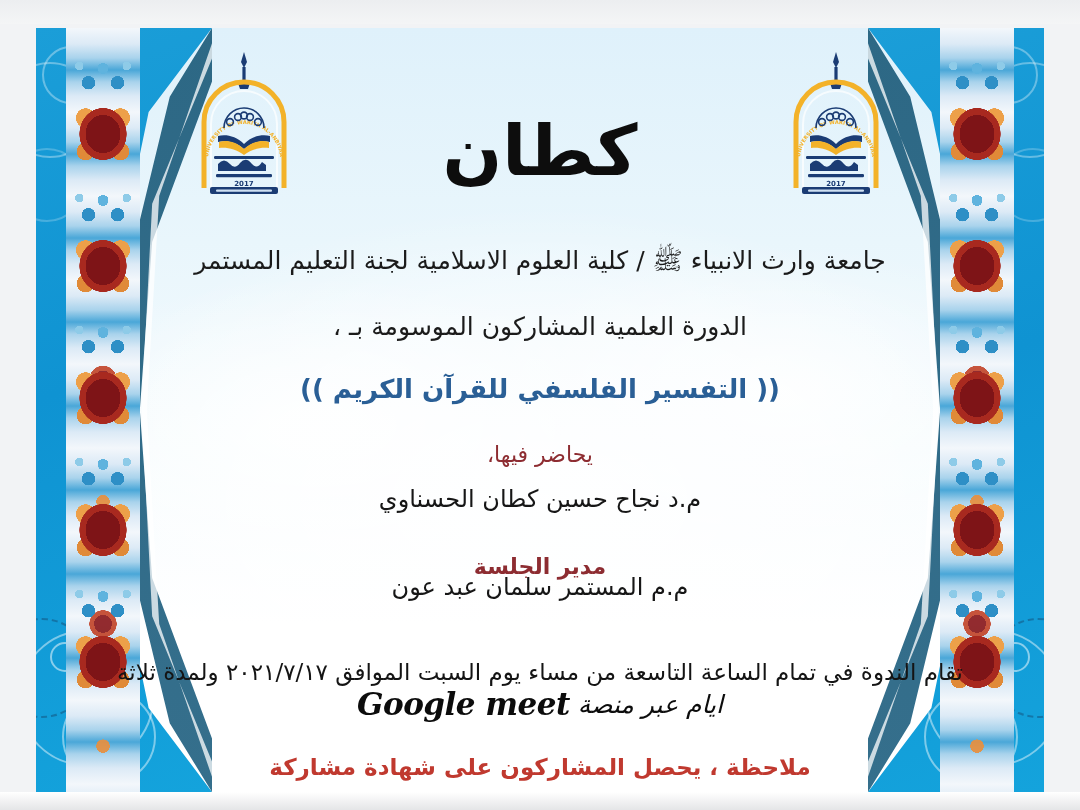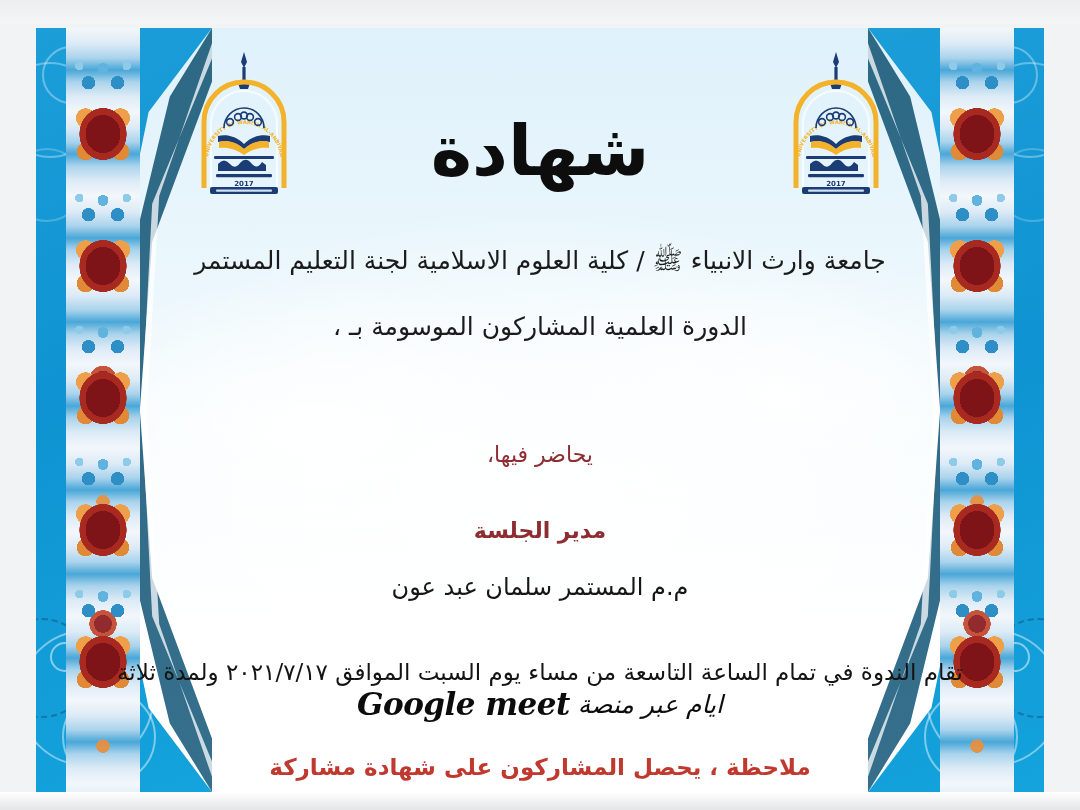--- a/index.html
+++ b/index.html
@@ -136,21 +136,21 @@
   }
   .line{
     position:absolute;left:-74px;right:-74px;
     line-height:1.35;white-space:nowrap;
   }
   .l-org      {top:216px;font-size:25px;color:#1b1b1b;}
   .l-course   {top:282px;font-size:25px;color:#1b1b1b;}
   .l-topic    {top:344px;font-size:26px;font-weight:bold;color:#2a5f96;letter-spacing:.3px;}
   .l-lect-lbl {top:412px;font-size:22px;font-weight:normal;color:#8d2c31;}
   .l-lect     {top:455px;font-size:24px;color:#161616;}
-  .l-mod-lbl  {top:488px;font-size:22px;font-weight:bold;color:#8d2c31;}
+  .l-mod-lbl  {top:524px;font-size:22px;font-weight:bold;color:#8d2c31;}
   .l-mod      {top:543px;font-size:24px;color:#161616;}
   .l-when     {top:629px;font-size:23px;color:#141414;}
   .l-platform {top:656px;font-size:25px;color:#0c0c0c;font-style:italic;}
   .l-note     {top:724px;font-size:23px;font-weight:bold;color:#c0392f;text-align:center;}
 
   .serif-brand{
     font-family:"DejaVu Serif","Liberation Serif",serif;
     font-weight:bold;font-size:31px;letter-spacing:-.5px;
     direction:ltr;display:inline-block;vertical-align:-2px;
   }
@@ -322,26 +322,28 @@
             <rect x="24" y="126" width="56" height="3.2" rx="1.2"></rect>
             <text x="52" y="138" text-anchor="middle" font-size="7" font-family="DejaVu Sans, sans-serif" font-weight="bold" fill="#1b3c74">2017</text>
           </g>
           <g>
             <rect x="18" y="139" width="68" height="7" rx="2" fill="#1b3c74"></rect>
             <rect x="24" y="141.4" width="56" height="2.4" rx="1" fill="#cfe0f2"></rect>
           </g>
         </svg>
       </div>
 
-      <div class="poster-title">شهادة</div>
+      <div class="poster-title">كطان</div>
 
       <div class="line l-org">جامعة وارث الانبياء ﷺ / كلية العلوم الاسلامية لجنة التعليم المستمر</div>
       <div class="line l-course">الدورة العلمية المشاركون الموسومة بـ ،</div>
+      <div class="line l-topic">(( التفسير الفلسفي للقرآن الكريم ))</div>
 
       <div class="line l-lect-lbl">يحاضر فيها،</div>
+      <div class="line l-lect">م.د نجاح حسين كطان الحسناوي</div>
 
       <div class="line l-mod-lbl">مدير الجلسة</div>
       <div class="line l-mod">م.م المستمر سلمان عبد عون</div>
 
       <div class="line l-when">تقام الندوة في تمام الساعة التاسعة من مساء يوم السبت الموافق ٢٠٢١/٧/١٧ ولمدة ثلاثة</div>
 
       <div class="line l-platform">
         <span>ايام عبر منصة</span>
         <span class="serif-brand">Google meet</span>
       </div>

